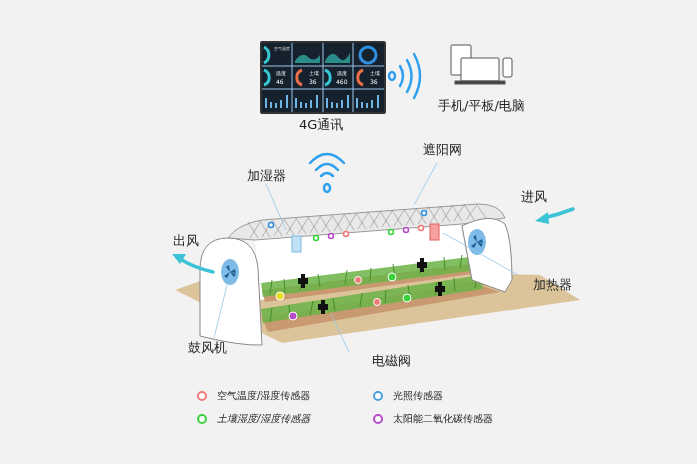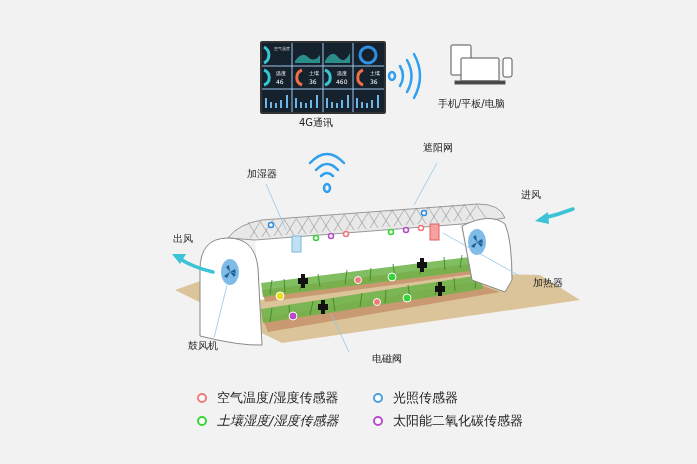--- a/index.html
+++ b/index.html
@@ -1,21 +1,21 @@
 <!DOCTYPE html>
 <html><head>
 <meta charset="utf-8">
 <style>
   html,body{margin:0;padding:0;}
   body{width:697px;height:464px;background:#f2f2f2;position:relative;overflow:hidden;
        font-family:"DejaVu Sans","Liberation Sans",sans-serif;color:#222;}
   .abs{position:absolute;}
-  .lbl{position:absolute;font-size:10px;color:#222;white-space:nowrap;line-height:1;}
+  .lbl{position:absolute;font-size:13px;color:#222;white-space:nowrap;line-height:1;}
   svg{position:absolute;left:0;top:0;}
-  .legend-item{position:absolute;font-size:13px;color:#222;display:flex;align-items:center;white-space:nowrap;}
+  .legend-item{position:absolute;font-size:10px;color:#222;display:flex;align-items:center;white-space:nowrap;}
   .dot{display:inline-block;width:6px;height:6px;border-radius:50%;border:2px solid;margin-right:10px;background:#fff;}
 </style>
 </head>
 <body>
 
 <div class="abs" style="left:260px;top:41px;width:122px;height:69px;background:#111;border:2px solid #333;border-radius:2px;">
   <svg width="122" height="69">
     <rect x="0" y="0" width="122" height="69" fill="#16212e"></rect>
 
     <g stroke="#9cc6e8" stroke-width="1">

